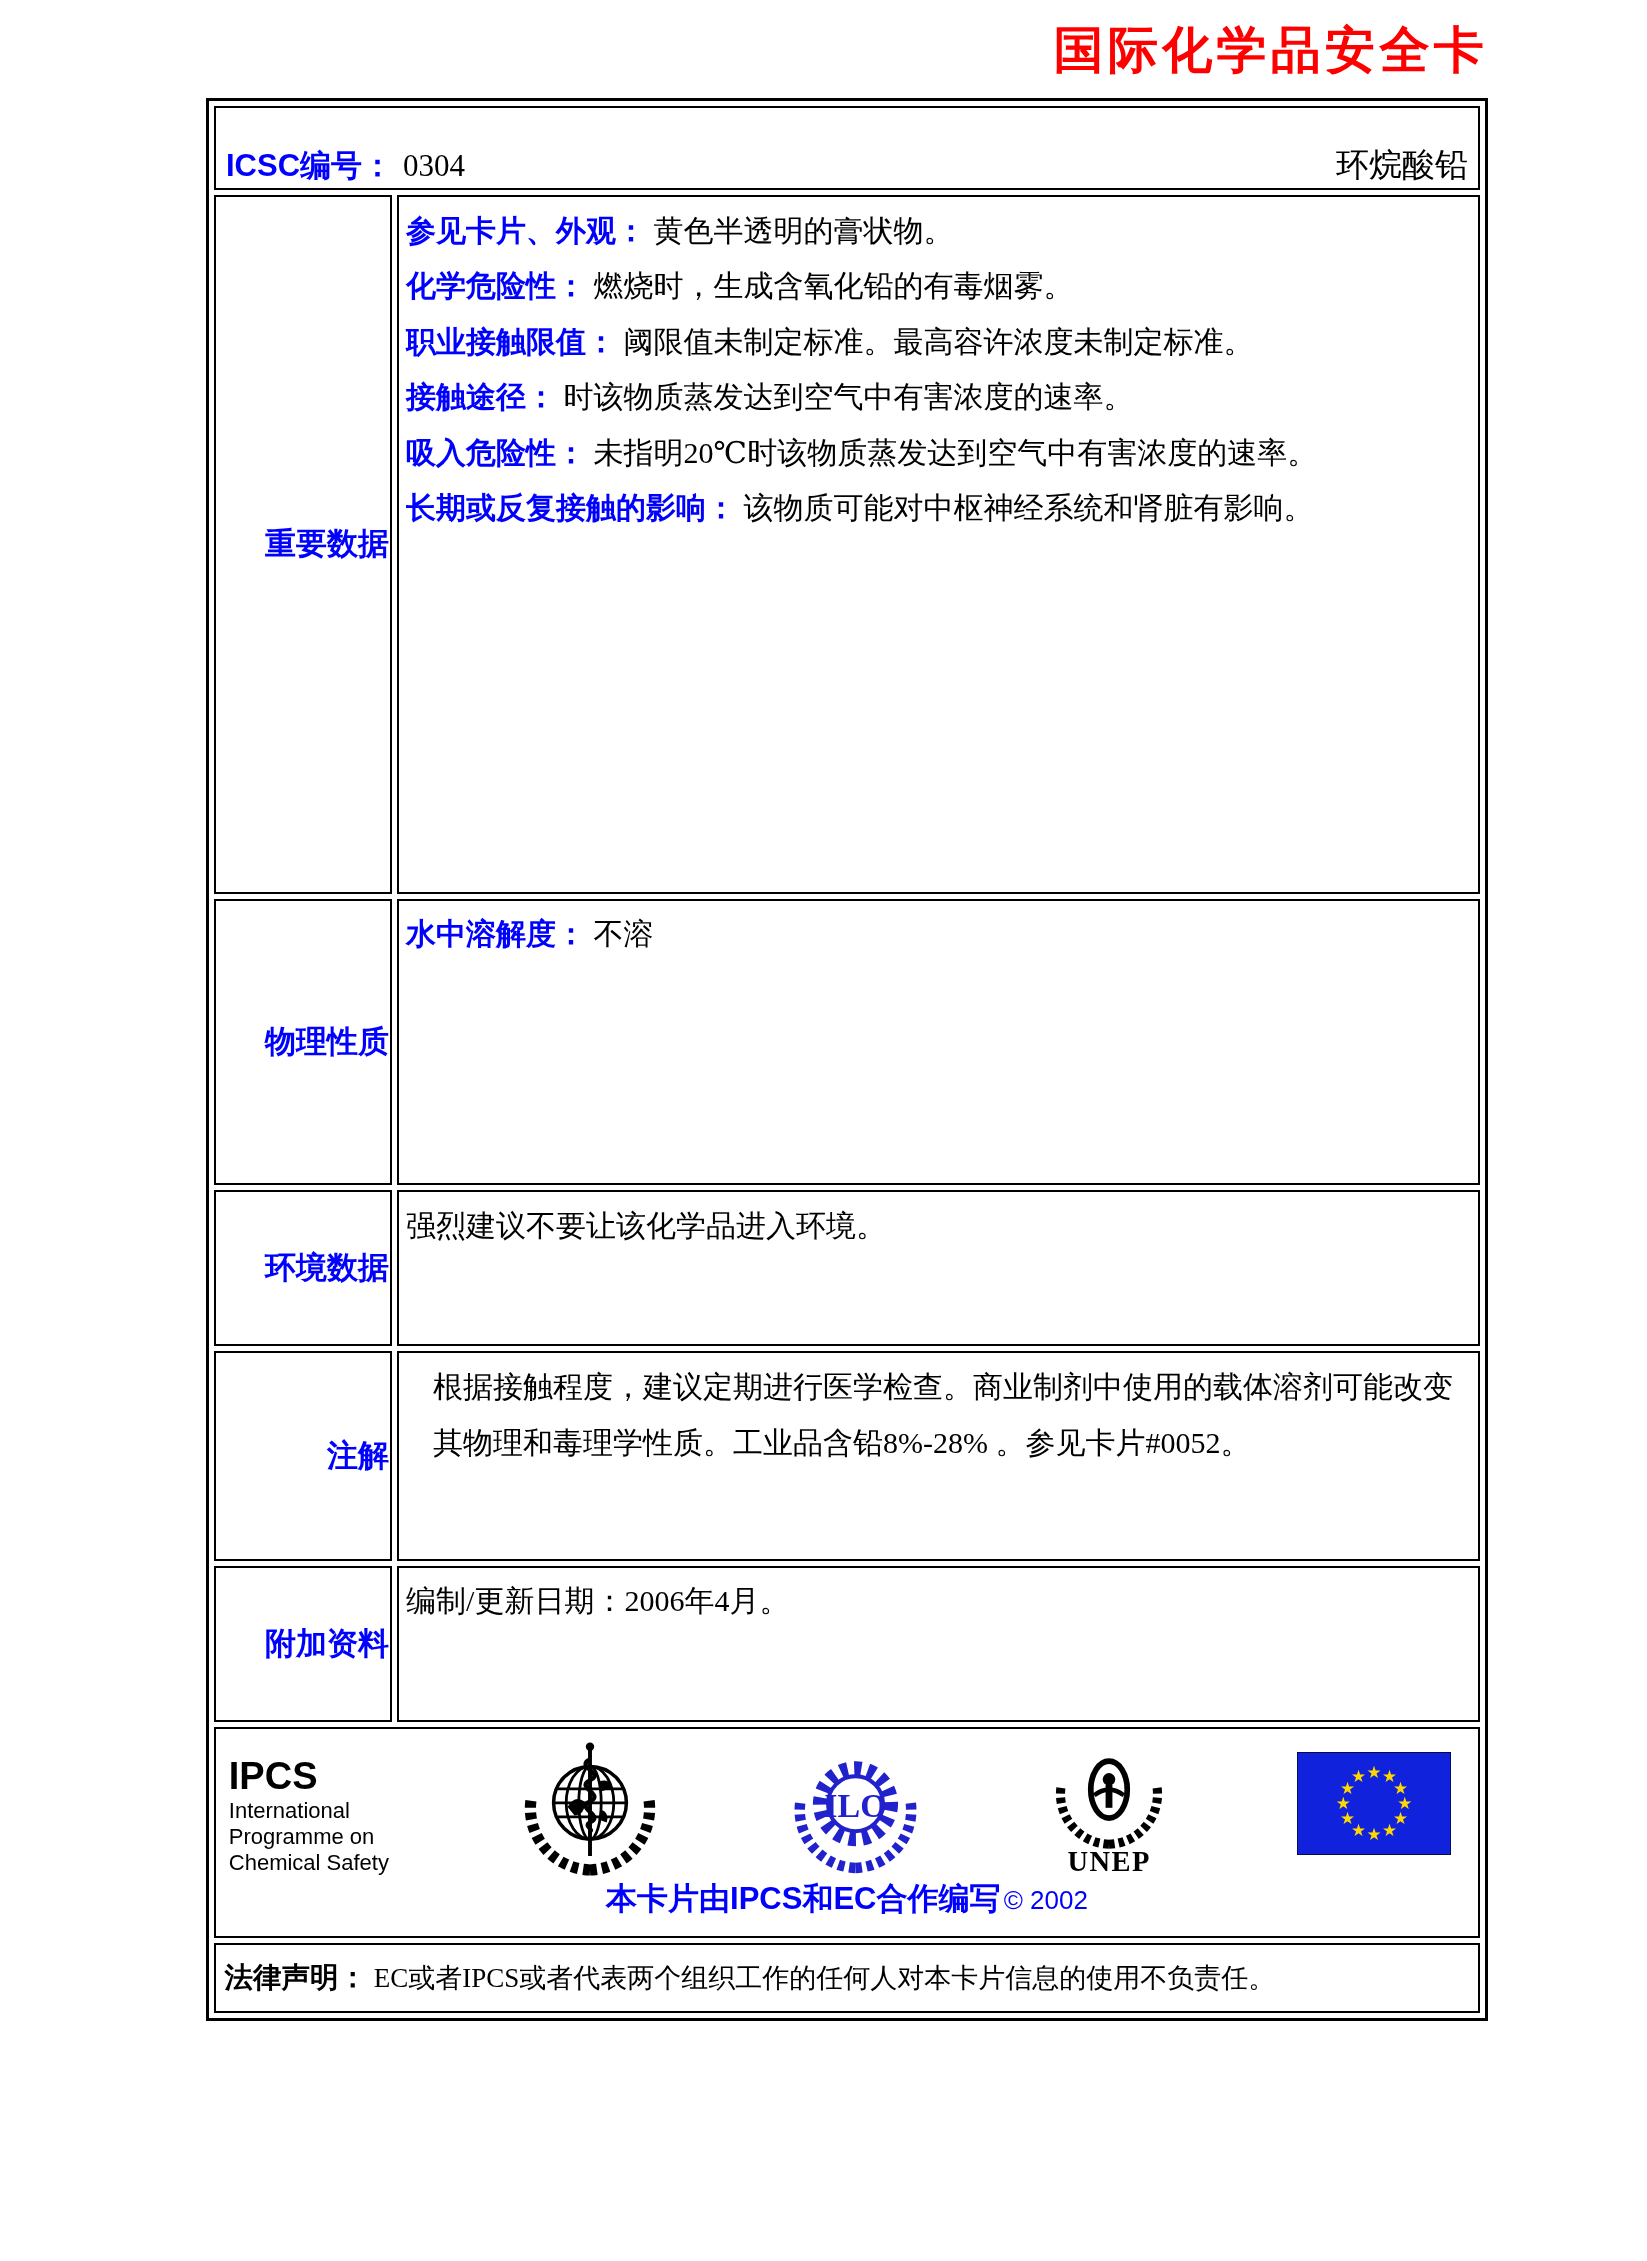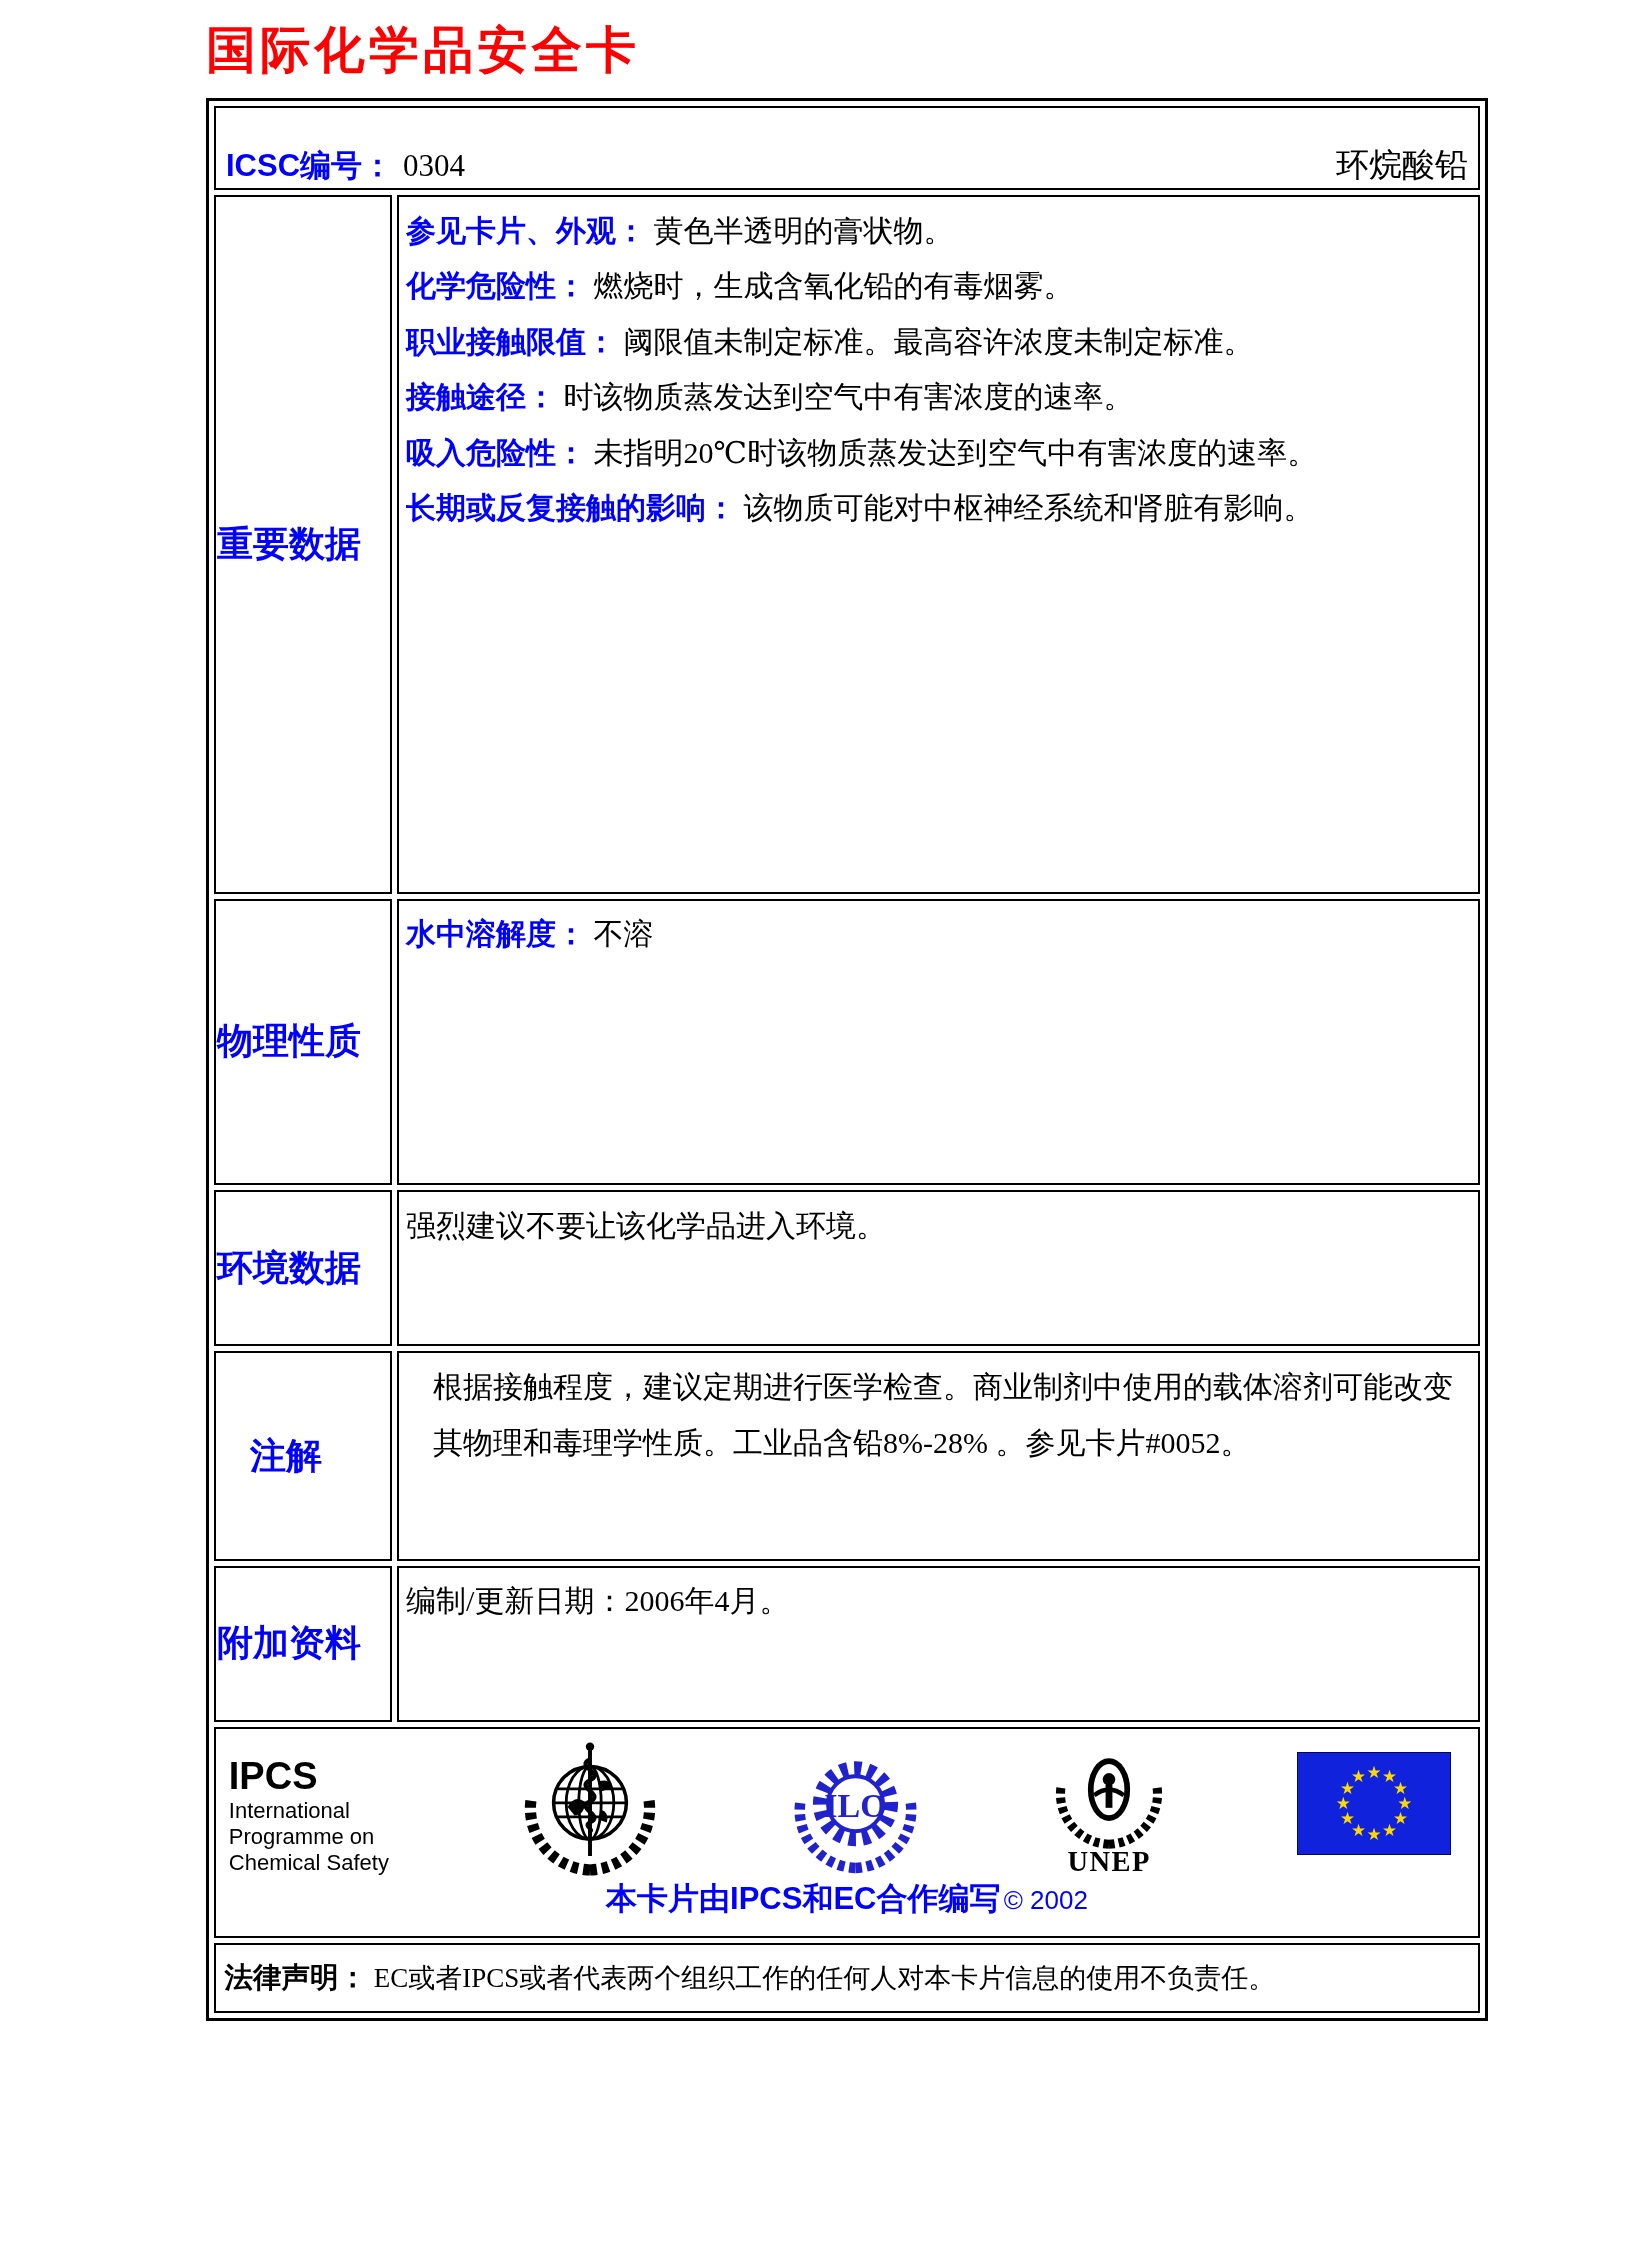--- a/index.html
+++ b/index.html
@@ -2,42 +2,42 @@
 <html style="font-size:11.4px"><head>
 <meta charset="utf-8">
 <style>
   html,body{margin:0;padding:0;}
   body{
     width:1648px;height:2261px;background:#ffffff;position:relative;
     font-family:"Liberation Serif","DejaVu Serif",serif;color:#000;
   }
   .page-title{
     width:1282px;margin:0 0 0 206px;padding-top:17px;padding-bottom:14.2px;
-    text-align:left;color:#ff0000;font-weight:bold;font-size:50px;
+    text-align:right;color:#ff0000;font-weight:bold;font-size:50px;
     font-family:"Liberation Sans","DejaVu Sans",sans-serif;letter-spacing:4.3px;
   }
   table.card{
     margin-left:206px;width:1282px;background:#fff;
     border:3.6px solid #000;border-collapse:separate;border-spacing:5.7px;
     table-layout:fixed;
   }
   table.card td{border:2.1px solid #000;background:#fff;}
   col.lab{width:178px;}
   td.head-cell{height:66px;vertical-align:middle;padding:0 10px;}
   .head-inner{display:flex;justify-content:space-between;align-items:center;margin-top:35px;}
   .icsc-group{display:flex;align-items:center;gap:10px;}
   .blue-label{
     color:#0000ff;font-family:"Liberation Sans","DejaVu Sans",sans-serif;
     font-weight:bold;font-size:31px;
   }
   .black-val{font-size:31px;color:#000;}
   .chem-name{font-size:33px;color:#000;}
   td.section-label{
-    text-align:left;vertical-align:middle;color:#0000ff;font-weight:bold;
-    font-family:"Liberation Sans","DejaVu Sans",sans-serif;font-size:36px;
+    text-align:right;vertical-align:middle;color:#0000ff;font-weight:bold;
+    font-family:"Liberation Sans","DejaVu Sans",sans-serif;font-size:31px;
   }
   td.section-content{vertical-align:top;padding:5.7px 10px 5.7px 7.1px;}
   .line{font-size:30px;line-height:1.85;color:#000;}
   .line .k{
     color:#0000ff;font-family:"Liberation Sans","DejaVu Sans",sans-serif;
     font-weight:bold;
   }
   .line .v{font-family:"Liberation Serif","DejaVu Serif",serif;}
   tr.r-important td{height:683px;}
   tr.r-physical td{height:271px;}

